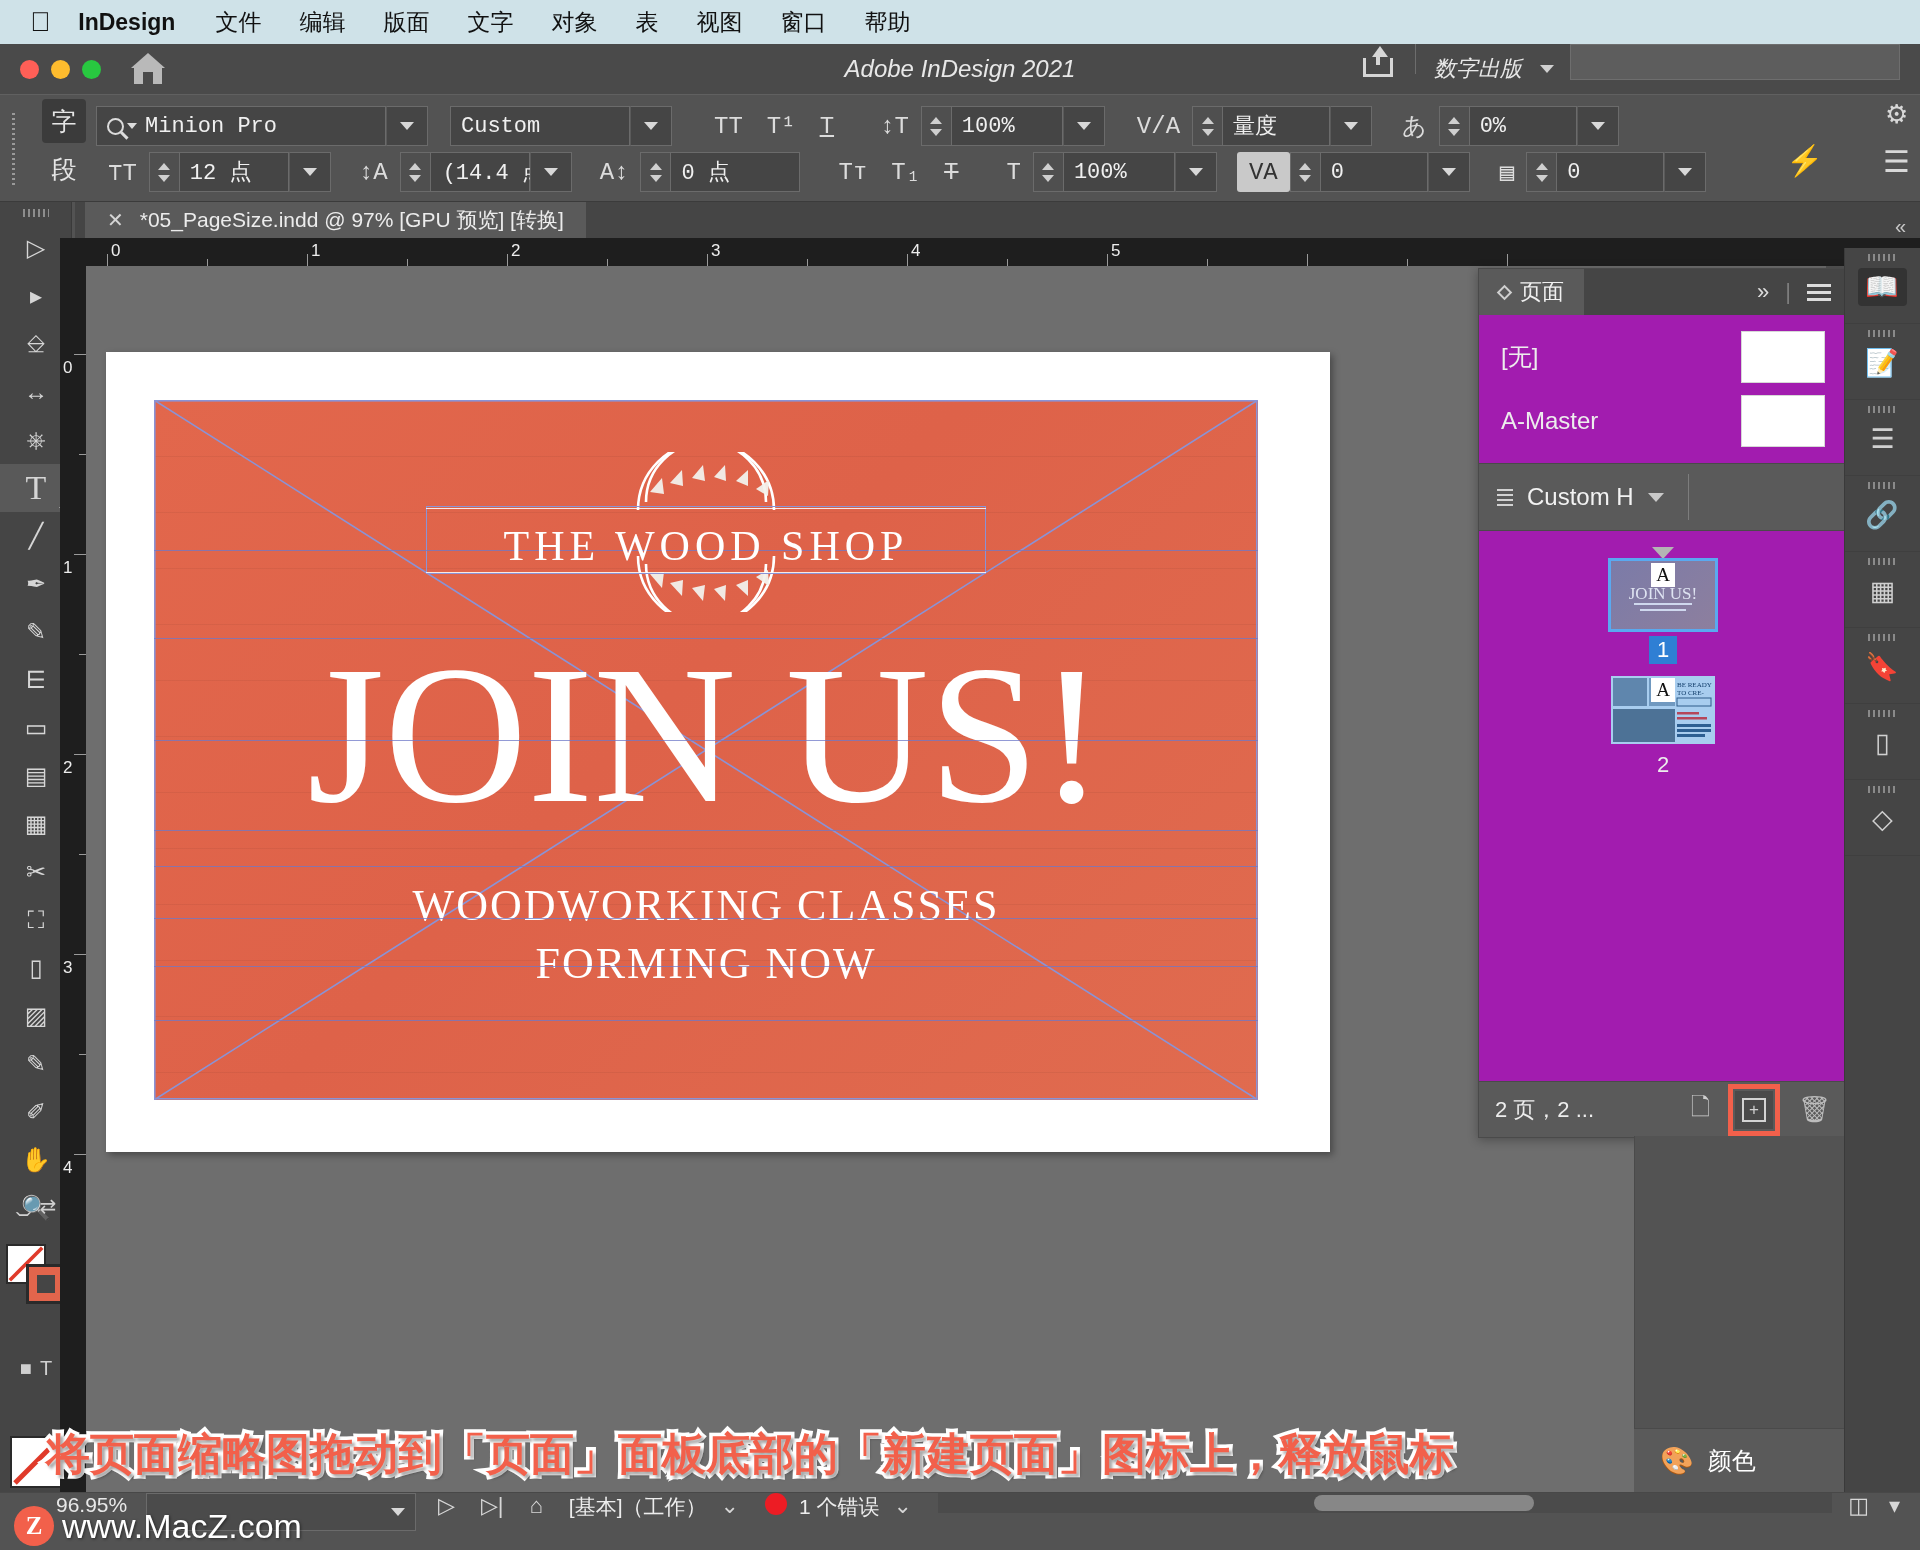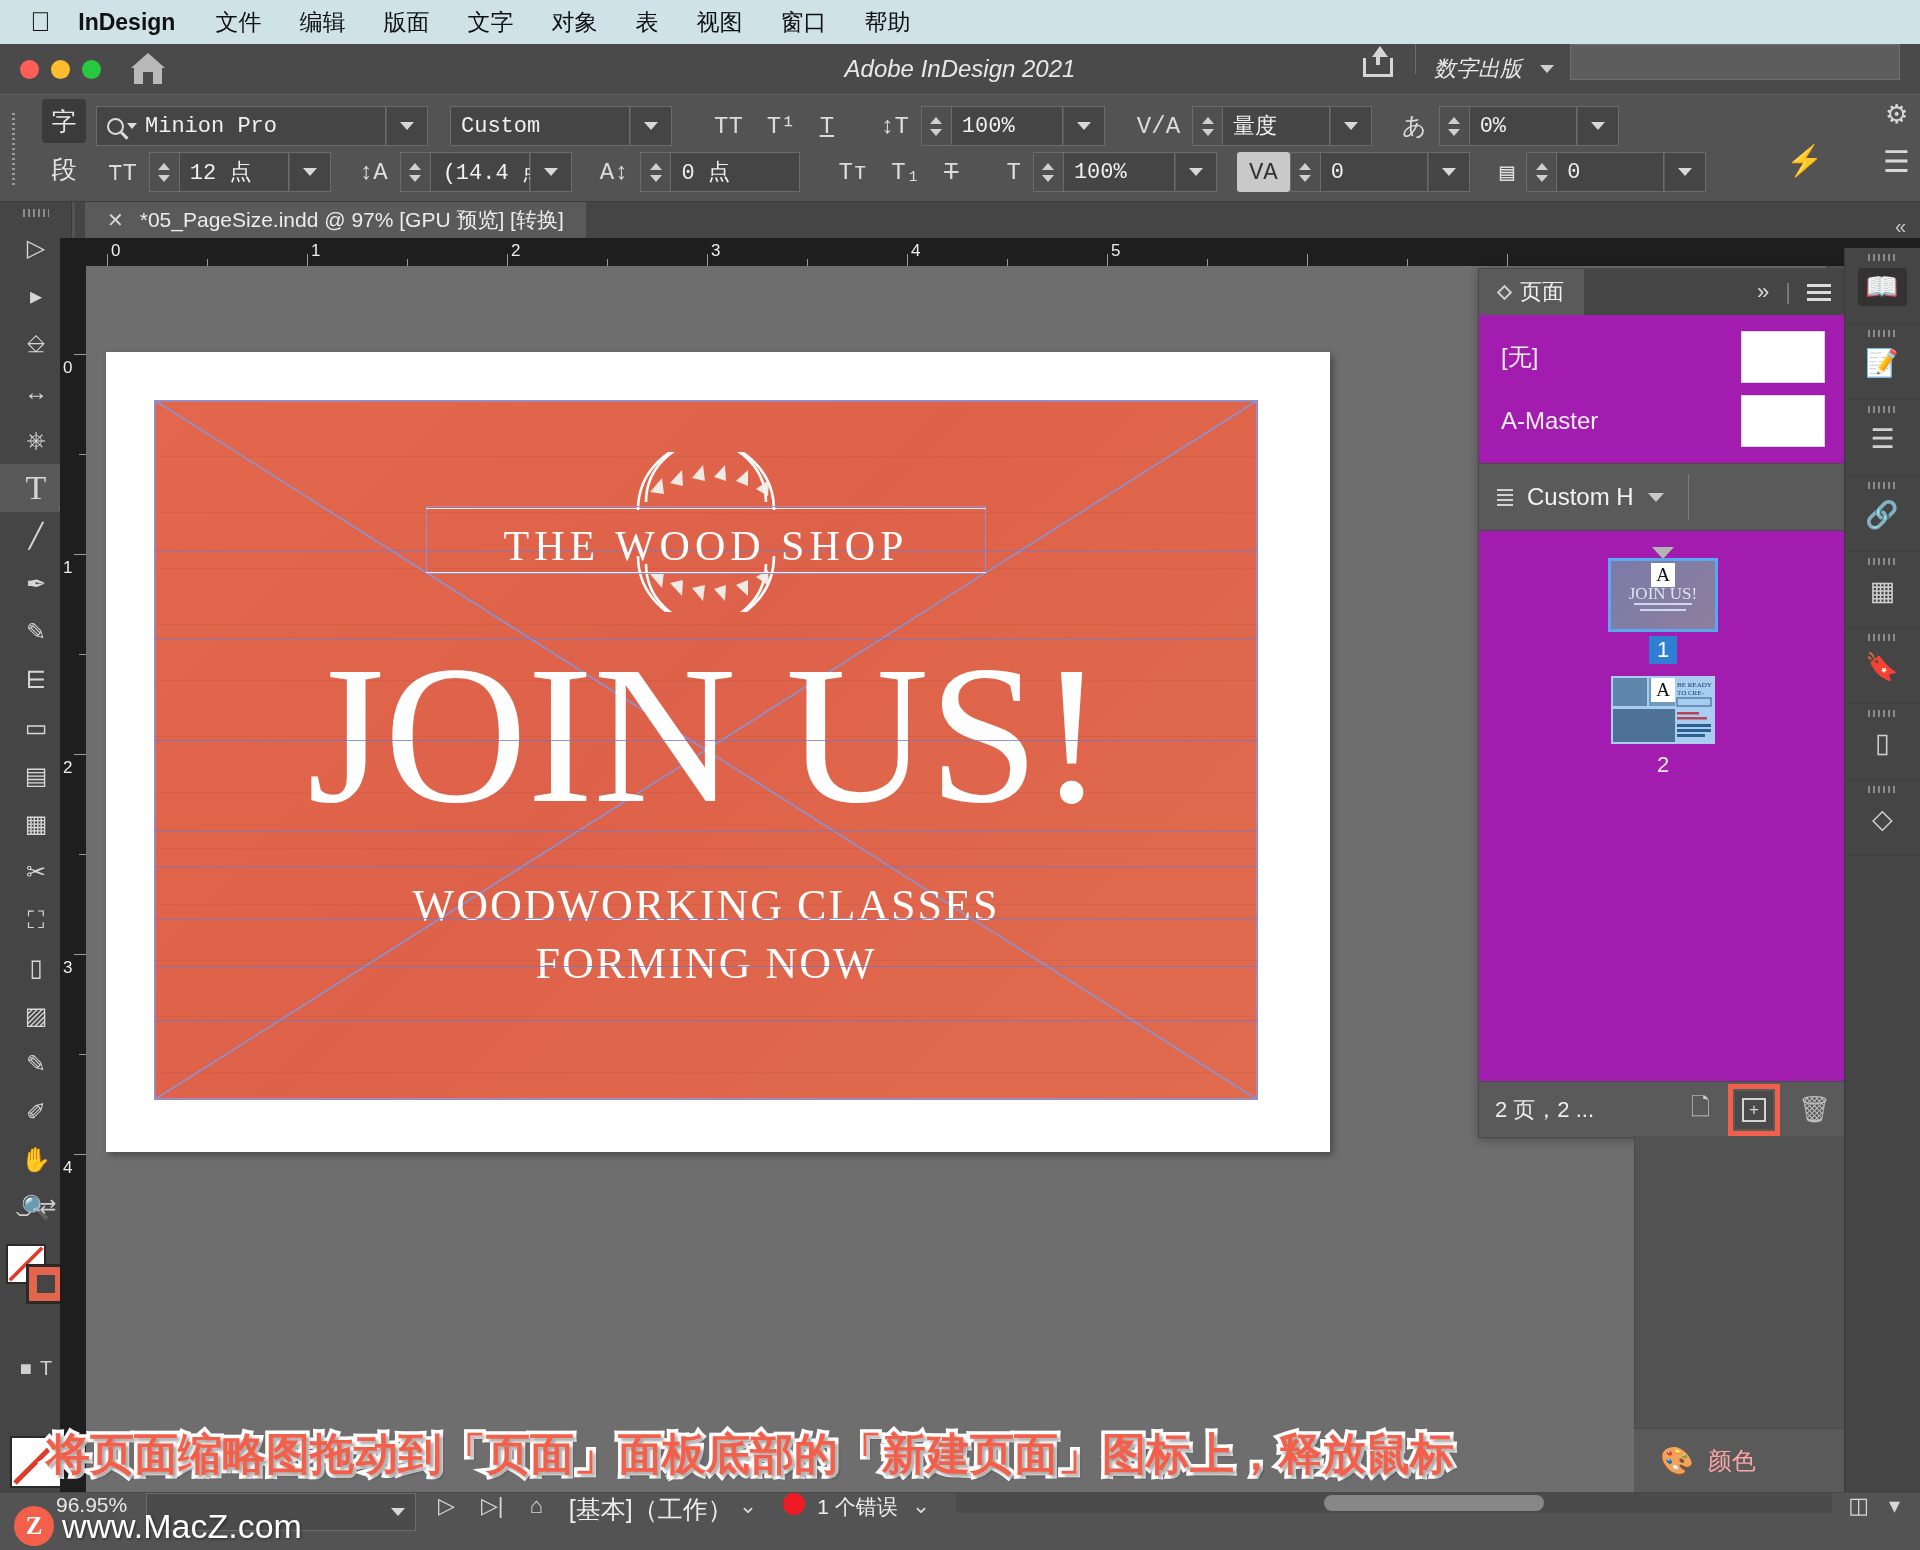--- a/index.html
+++ b/index.html
@@ -262,21 +262,21 @@
     background-image:repeating-linear-gradient(to right,#8a8a8a 0 2px,transparent 2px 5px); margin-bottom:6px;}
   .dock-ico { color:#d0d0d0; font-size:27px; display:flex; align-items:center; justify-content:center; height:40px;}
   .dock-item.active .dock-ico-wrap { background:#333; border-radius:4px; padding:3px 8px; }
 
   
   .colorpanel {
     position:absolute; right:76px; bottom:58px; width:210px; height:64px;
     background:#5a5a5a; border-top:1px solid #4a4a4a; display:flex; align-items:center; gap:14px; padding-left:26px;
   }
   .palette-ico { color:#d6d6d6; font-size:27px; }
-  .colorlabel { color:#fca5a5; font-size:24px; }
+  .colorlabel { color:#ffffff; font-size:24px; }
   .rightstub {
     position:absolute; right:76px; top:1136px; width:210px; height:300px; background:#535353;
     border-left:1px solid #4a4a4a;
   }
 
   
   .annot {
     position:absolute; left:0; bottom:58px; width:1500px; height:76px;
     display:flex; align-items:center; justify-content:center;
   }
@@ -290,21 +290,21 @@
   
   .statusbar {
     position:absolute; left:0; bottom:0; width:1920px; height:58px; background:#535353;
     display:flex; border-top:1px solid #484848;
   }
   .zoomfield {
     margin-left:56px; color:#e8e8e8; font-size:21px; width:90px;
   }
   .statusdd { width:270px; height:38px; background:#4b4b4b; border:1px solid #6b6b6b; display:flex; align-items:center; justify-content:flex-end; padding-right:10px; margin-right:22px;}
   .nav-ico { color:#d7d7d7; font-size:22px; margin-right:26px; }
-  .ws-label { color:#ededed; font-size:25px; margin-right:6px; white-space:nowrap;}
+  .ws-label { color:#ededed; font-size:21px; margin-right:14px; white-space:nowrap;}
   .err-dot { width:22px; height:22px; border-radius:50%; background:#ed1c24; margin-right:12px; }
   .err-label { color:#ededed; font-size:21px; margin-right:14px; white-space:nowrap; }
   .scroll-track { flex:1; height:20px; background:#4b4b4b; position:relative; margin-right:16px; }
   .scroll-thumb { position:absolute; left:42%; top:2px; width:220px; height:16px; background:#878787; border-radius:8px; }
   .view-ico { color:#d7d7d7; font-size:22px; margin-right:20px; }
 
   
   .watermark {
     position:absolute; left:14px; bottom:4px; display:flex; align-items:center; gap:8px; z-index:30;
   }

